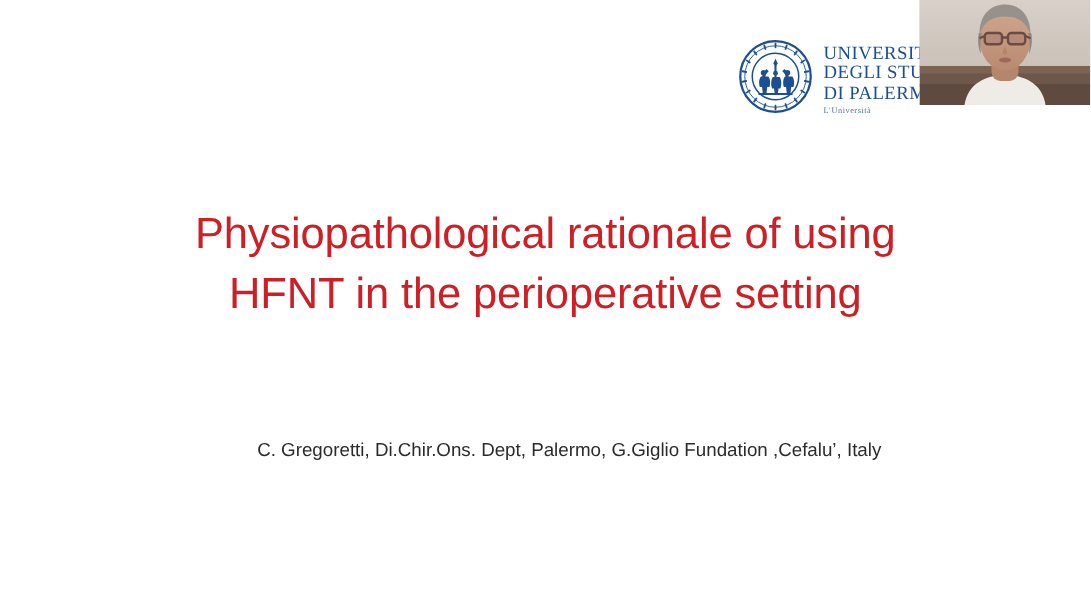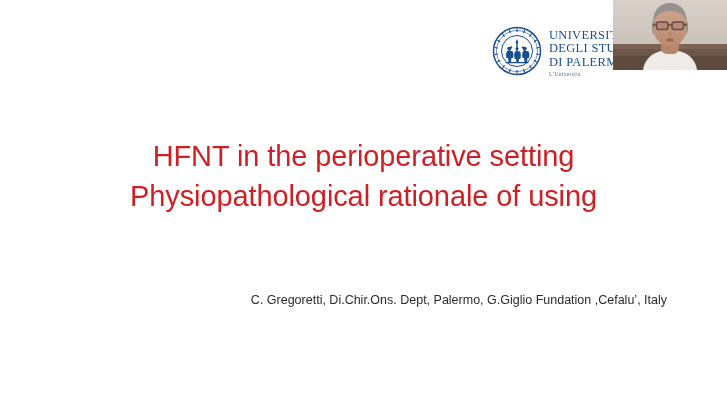--- a/index.html
+++ b/index.html
@@ -80,24 +80,24 @@
     font-size: 29px;
     line-height: 1.38;
     font-weight: 400;
     letter-spacing: -0.1px;
   }
   #title .tline { display: block; white-space: nowrap; }
 
   
   #subtitle {
     position: absolute;
-    left: 60px;
+    left: 76px;
     top: 292px;
     width: 607px;
-    text-align: right;
+    text-align: center;
     color: #2b2b2b;
     font-size: 12.5px;
     line-height: 1.3;
     white-space: nowrap;
   }
 </style>
 </head>
 <body>
 
 <div id="slide">
@@ -191,19 +191,19 @@
         <line x1="43.5" y1="24" x2="40" y2="25.5"></line>
         <line x1="70.5" y1="24" x2="74" y2="25.5"></line>
       </g>
 
       <path d="M57 31 c-1.5 3 -2 5 0 5.5 c2 -0.5 1.5 -2.5 0 -5.5 z" fill="#a87a61" fill-opacity="0.6"></path>
       <ellipse cx="57" cy="40" rx="4" ry="1.7" fill="#8d5549" fill-opacity="0.65"></ellipse>
     </svg>
   </div>
 
   <div id="title">
+    <span class="tline">Physiopathological rationale of using</span>
     <span class="tline">HFNT in the perioperative setting</span>
-    <span class="tline">Physiopathological rationale of using</span>
   </div>
 
   <div id="subtitle">C. Gregoretti, Di.Chir.Ons. Dept, Palermo, G.Giglio Fundation ,Cefalu’, Italy</div>
 
 </div>
 
 </body></html>

